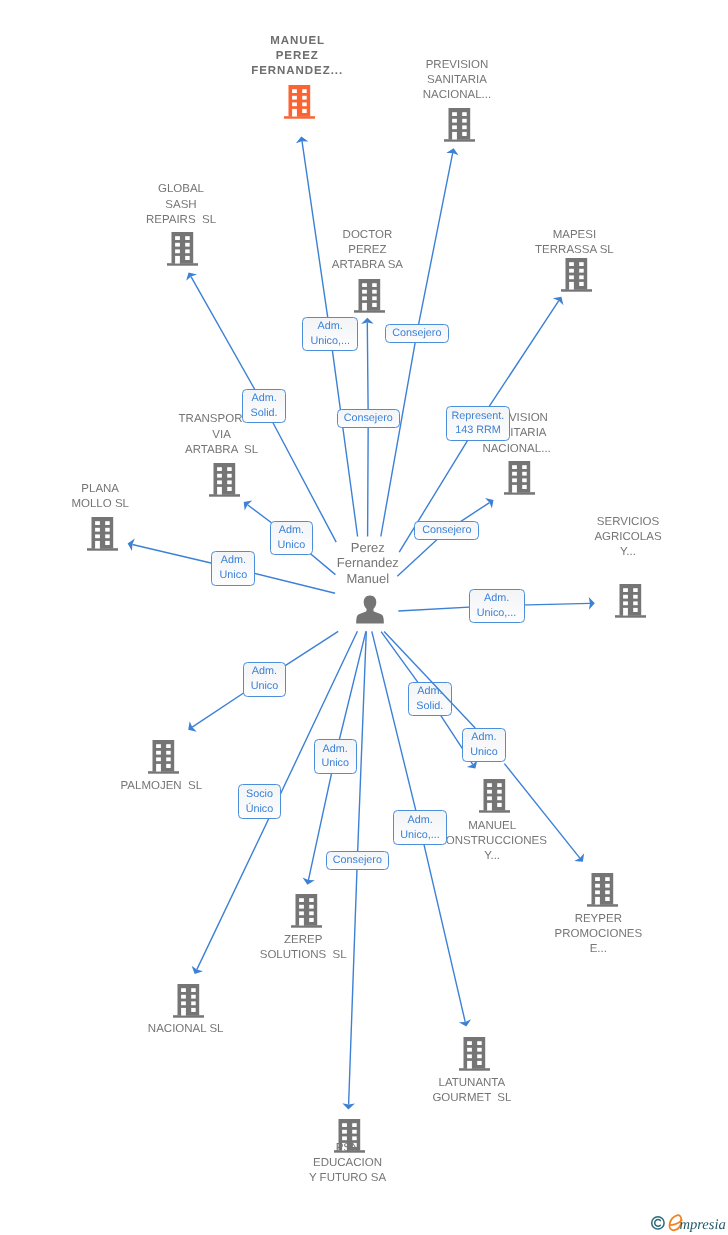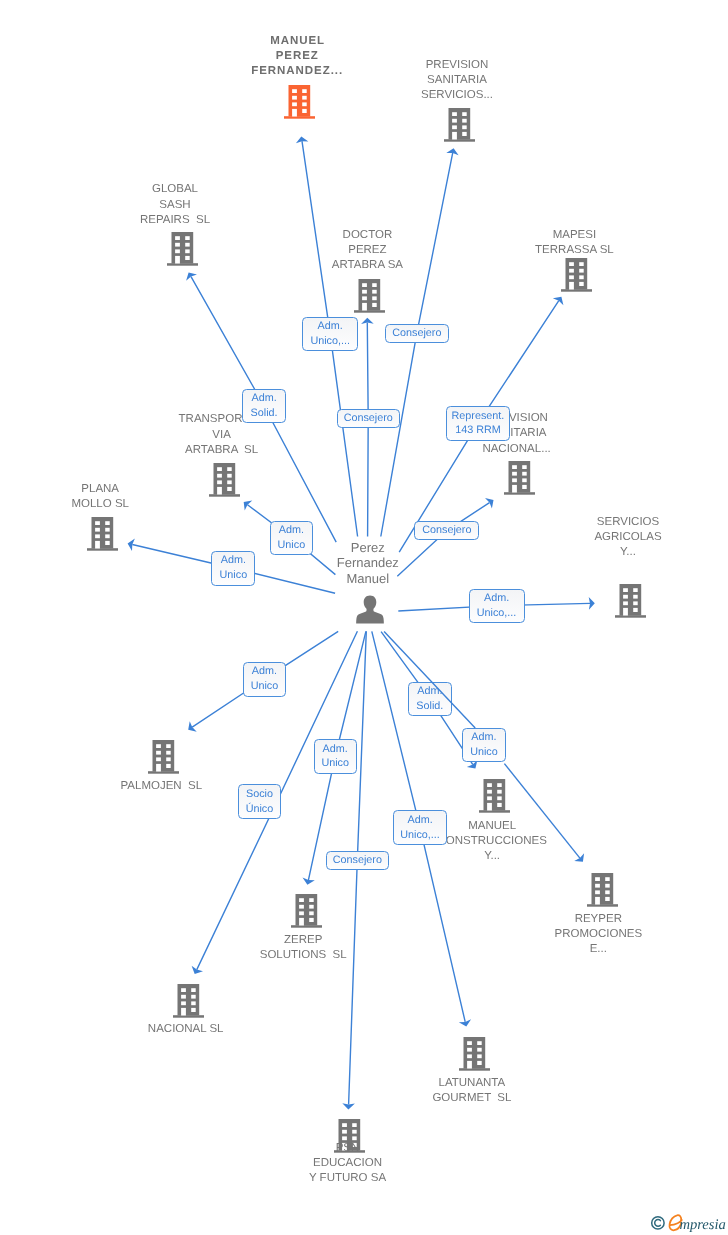--- a/index.html
+++ b/index.html
@@ -83,36 +83,36 @@
           <rect x="9.1" y="10.8" width="4.8" height="3.8" fill="#fff"></rect>
           <rect x="9.1" y="17.4" width="4.8" height="3.8" fill="#fff"></rect>
           <rect x="9.1" y="23.9" width="4.8" height="7.6" fill="#fff"></rect>
           <rect x="19.2" y="4.2" width="4.5" height="3.8" fill="#fff"></rect>
           <rect x="19.2" y="10.8" width="4.5" height="3.8" fill="#fff"></rect>
           <rect x="19.2" y="17.4" width="4.5" height="3.8" fill="#fff"></rect>
           <rect x="19.2" y="23.9" width="4.5" height="4.1" fill="#fff"></rect>
         </svg></div>
     <div class="nlabel" style="left:457.0px;top:57.6px">PREVISION
 SANITARIA
-SERVICIOS...</div>
+NACIONAL...</div>
   </div>
   <div class="nodegroup">
     <div class="bicon" style="left:165.5px;top:231.5px"><svg width="32" height="35" viewBox="0 0 32 35">
           <rect x="5.5" y="0" width="21.7" height="31.5" fill="#757575"></rect>
           <rect x="1.0" y="31.2" width="31.3" height="2.5" fill="#757575"></rect>
           <rect x="9.1" y="4.2" width="4.8" height="3.8" fill="#fff"></rect>
           <rect x="9.1" y="10.8" width="4.8" height="3.8" fill="#fff"></rect>
           <rect x="9.1" y="17.4" width="4.8" height="3.8" fill="#fff"></rect>
           <rect x="9.1" y="23.9" width="4.8" height="7.6" fill="#fff"></rect>
           <rect x="19.2" y="4.2" width="4.5" height="3.8" fill="#fff"></rect>
           <rect x="19.2" y="10.8" width="4.5" height="3.8" fill="#fff"></rect>
           <rect x="19.2" y="17.4" width="4.5" height="3.8" fill="#fff"></rect>
           <rect x="19.2" y="23.9" width="4.5" height="4.1" fill="#fff"></rect>
         </svg></div>
-    <div class="nlabel" style="left:175px;top:182.4px">GLOBAL
+    <div class="nlabel" style="left:181px;top:182.4px">GLOBAL
 SASH
 REPAIRS  SL</div>
   </div>
   <div class="nodegroup">
     <div class="bicon" style="left:353.0px;top:278.5px"><svg width="32" height="35" viewBox="0 0 32 35">
           <rect x="5.5" y="0" width="21.7" height="31.5" fill="#757575"></rect>
           <rect x="1.0" y="31.2" width="31.3" height="2.5" fill="#757575"></rect>
           <rect x="9.1" y="4.2" width="4.8" height="3.8" fill="#fff"></rect>
           <rect x="9.1" y="10.8" width="4.8" height="3.8" fill="#fff"></rect>
           <rect x="9.1" y="17.4" width="4.8" height="3.8" fill="#fff"></rect>

